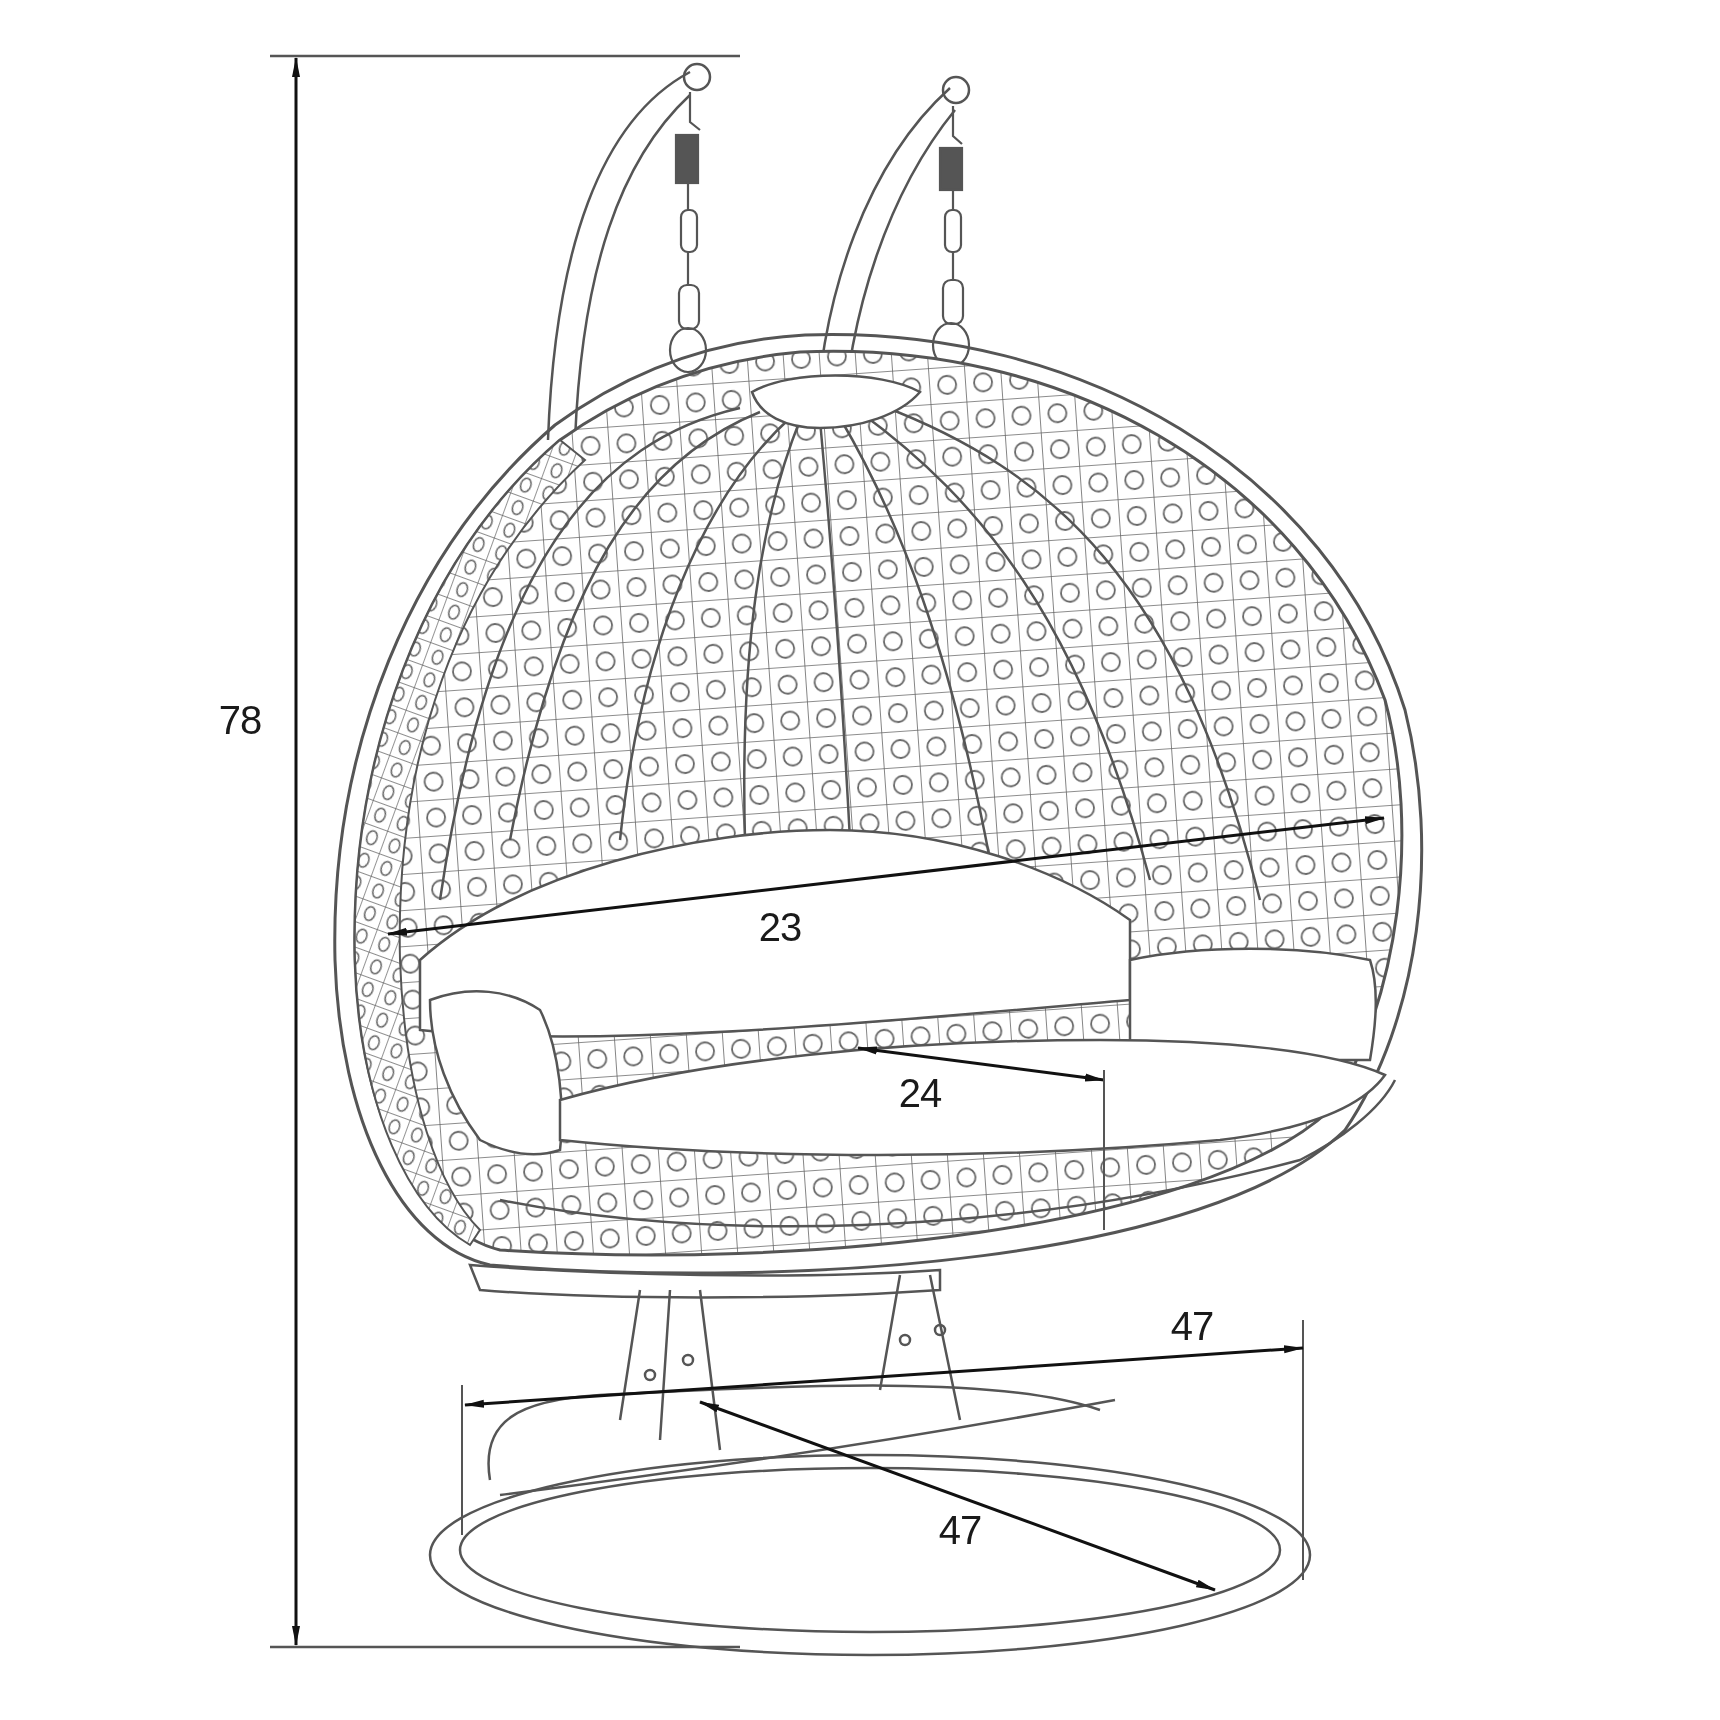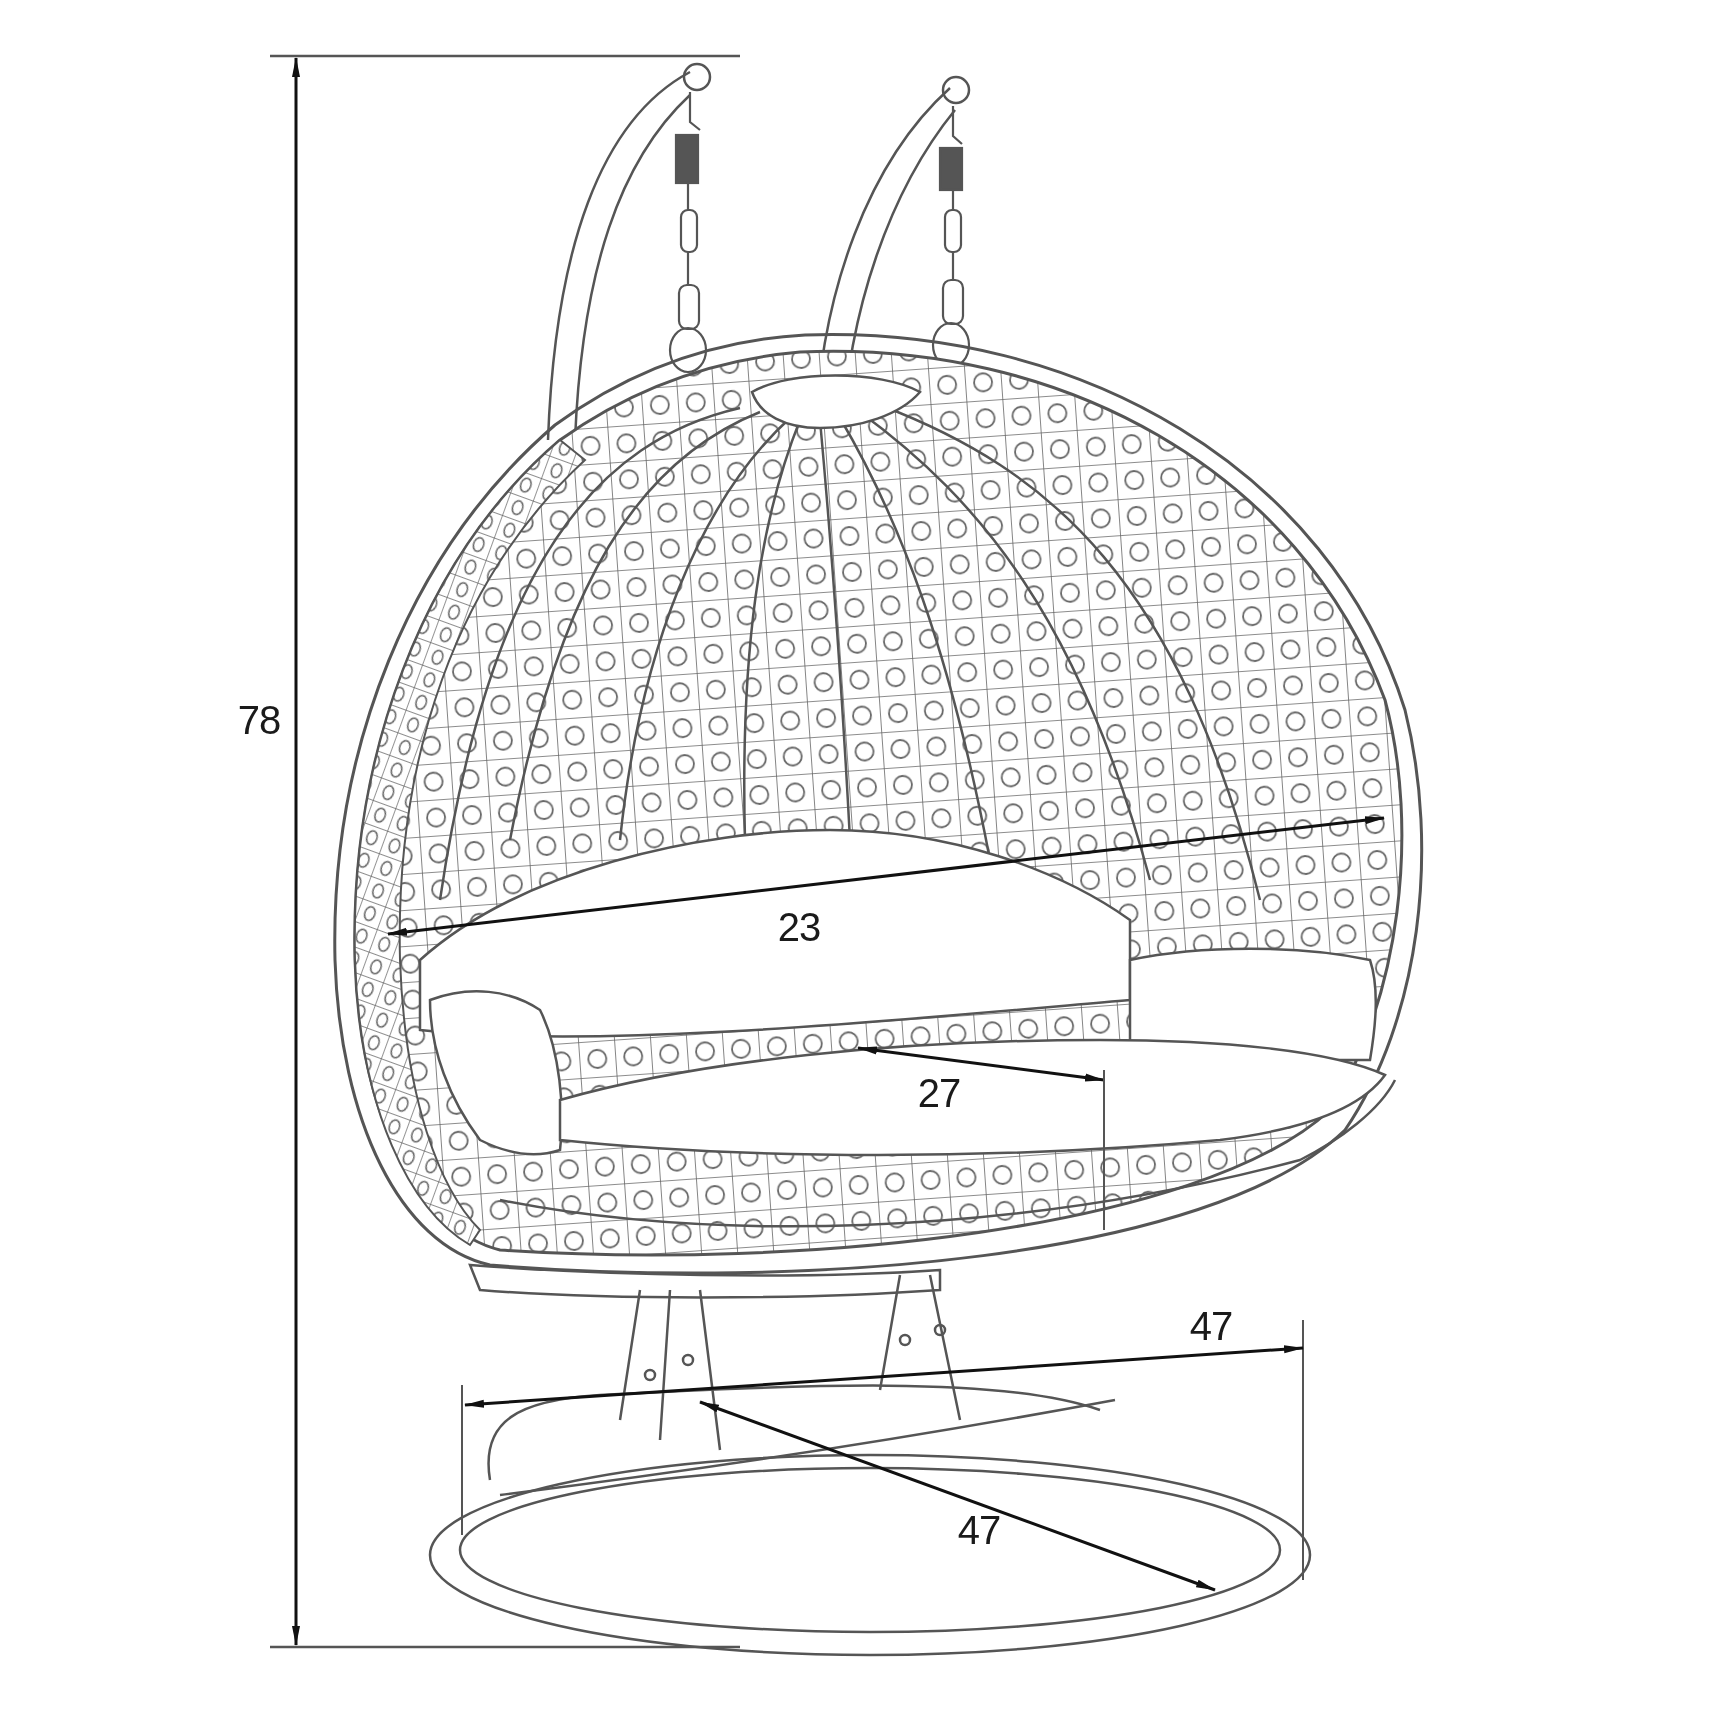--- a/index.html
+++ b/index.html
@@ -6,21 +6,20 @@
   body { width: 1720px; height: 1720px; overflow: hidden; position: relative; }
   #stage { position: absolute; left: 0; top: 0; width: 1720px; height: 1720px; }
   .dim-label {
     position: absolute;
     font-family: "Liberation Sans", sans-serif;
     font-size: 40px;
     color: #1a1a1a;
     line-height: 1;
     transform: translate(-50%, -50%);
     letter-spacing: -1px;
-    margin-left: 19px;
   }
 </style>
 </head>
 <body>
 
 <div id="stage">
 <svg width="1720" height="1720" viewBox="0 0 1720 1720" xmlns="http://www.w3.org/2000/svg">
   <defs>
     <pattern id="weave" x="0" y="0" width="36" height="36" patternUnits="userSpaceOnUse" patternTransform="rotate(-4)">
       <rect width="36" height="36" fill="#ffffff"></rect>
@@ -121,16 +120,16 @@
     <line x1="462" y1="1385" x2="462" y2="1535" stroke="#555" stroke-width="2"></line>
     <line x1="1303" y1="1320" x2="1303" y2="1580" stroke="#555" stroke-width="2"></line>
     <line x1="465" y1="1405" x2="1303" y2="1348" marker-start="url(#arrow)" marker-end="url(#arrow)"></line>
 
     <line x1="700" y1="1402" x2="1215" y2="1590" marker-start="url(#arrow)" marker-end="url(#arrow)"></line>
   </g>
 </svg>
 
 <div class="dim-label" style="left:240px; top:720px;">78</div>
 <div class="dim-label" style="left:780px; top:927px;">23</div>
-<div class="dim-label" style="left:920px; top:1093px;">27</div>
+<div class="dim-label" style="left:920px; top:1093px;">24</div>
 <div class="dim-label" style="left:1192px; top:1326px;">47</div>
 <div class="dim-label" style="left:960px; top:1530px;">47</div>
 </div>
 
 </body></html>

